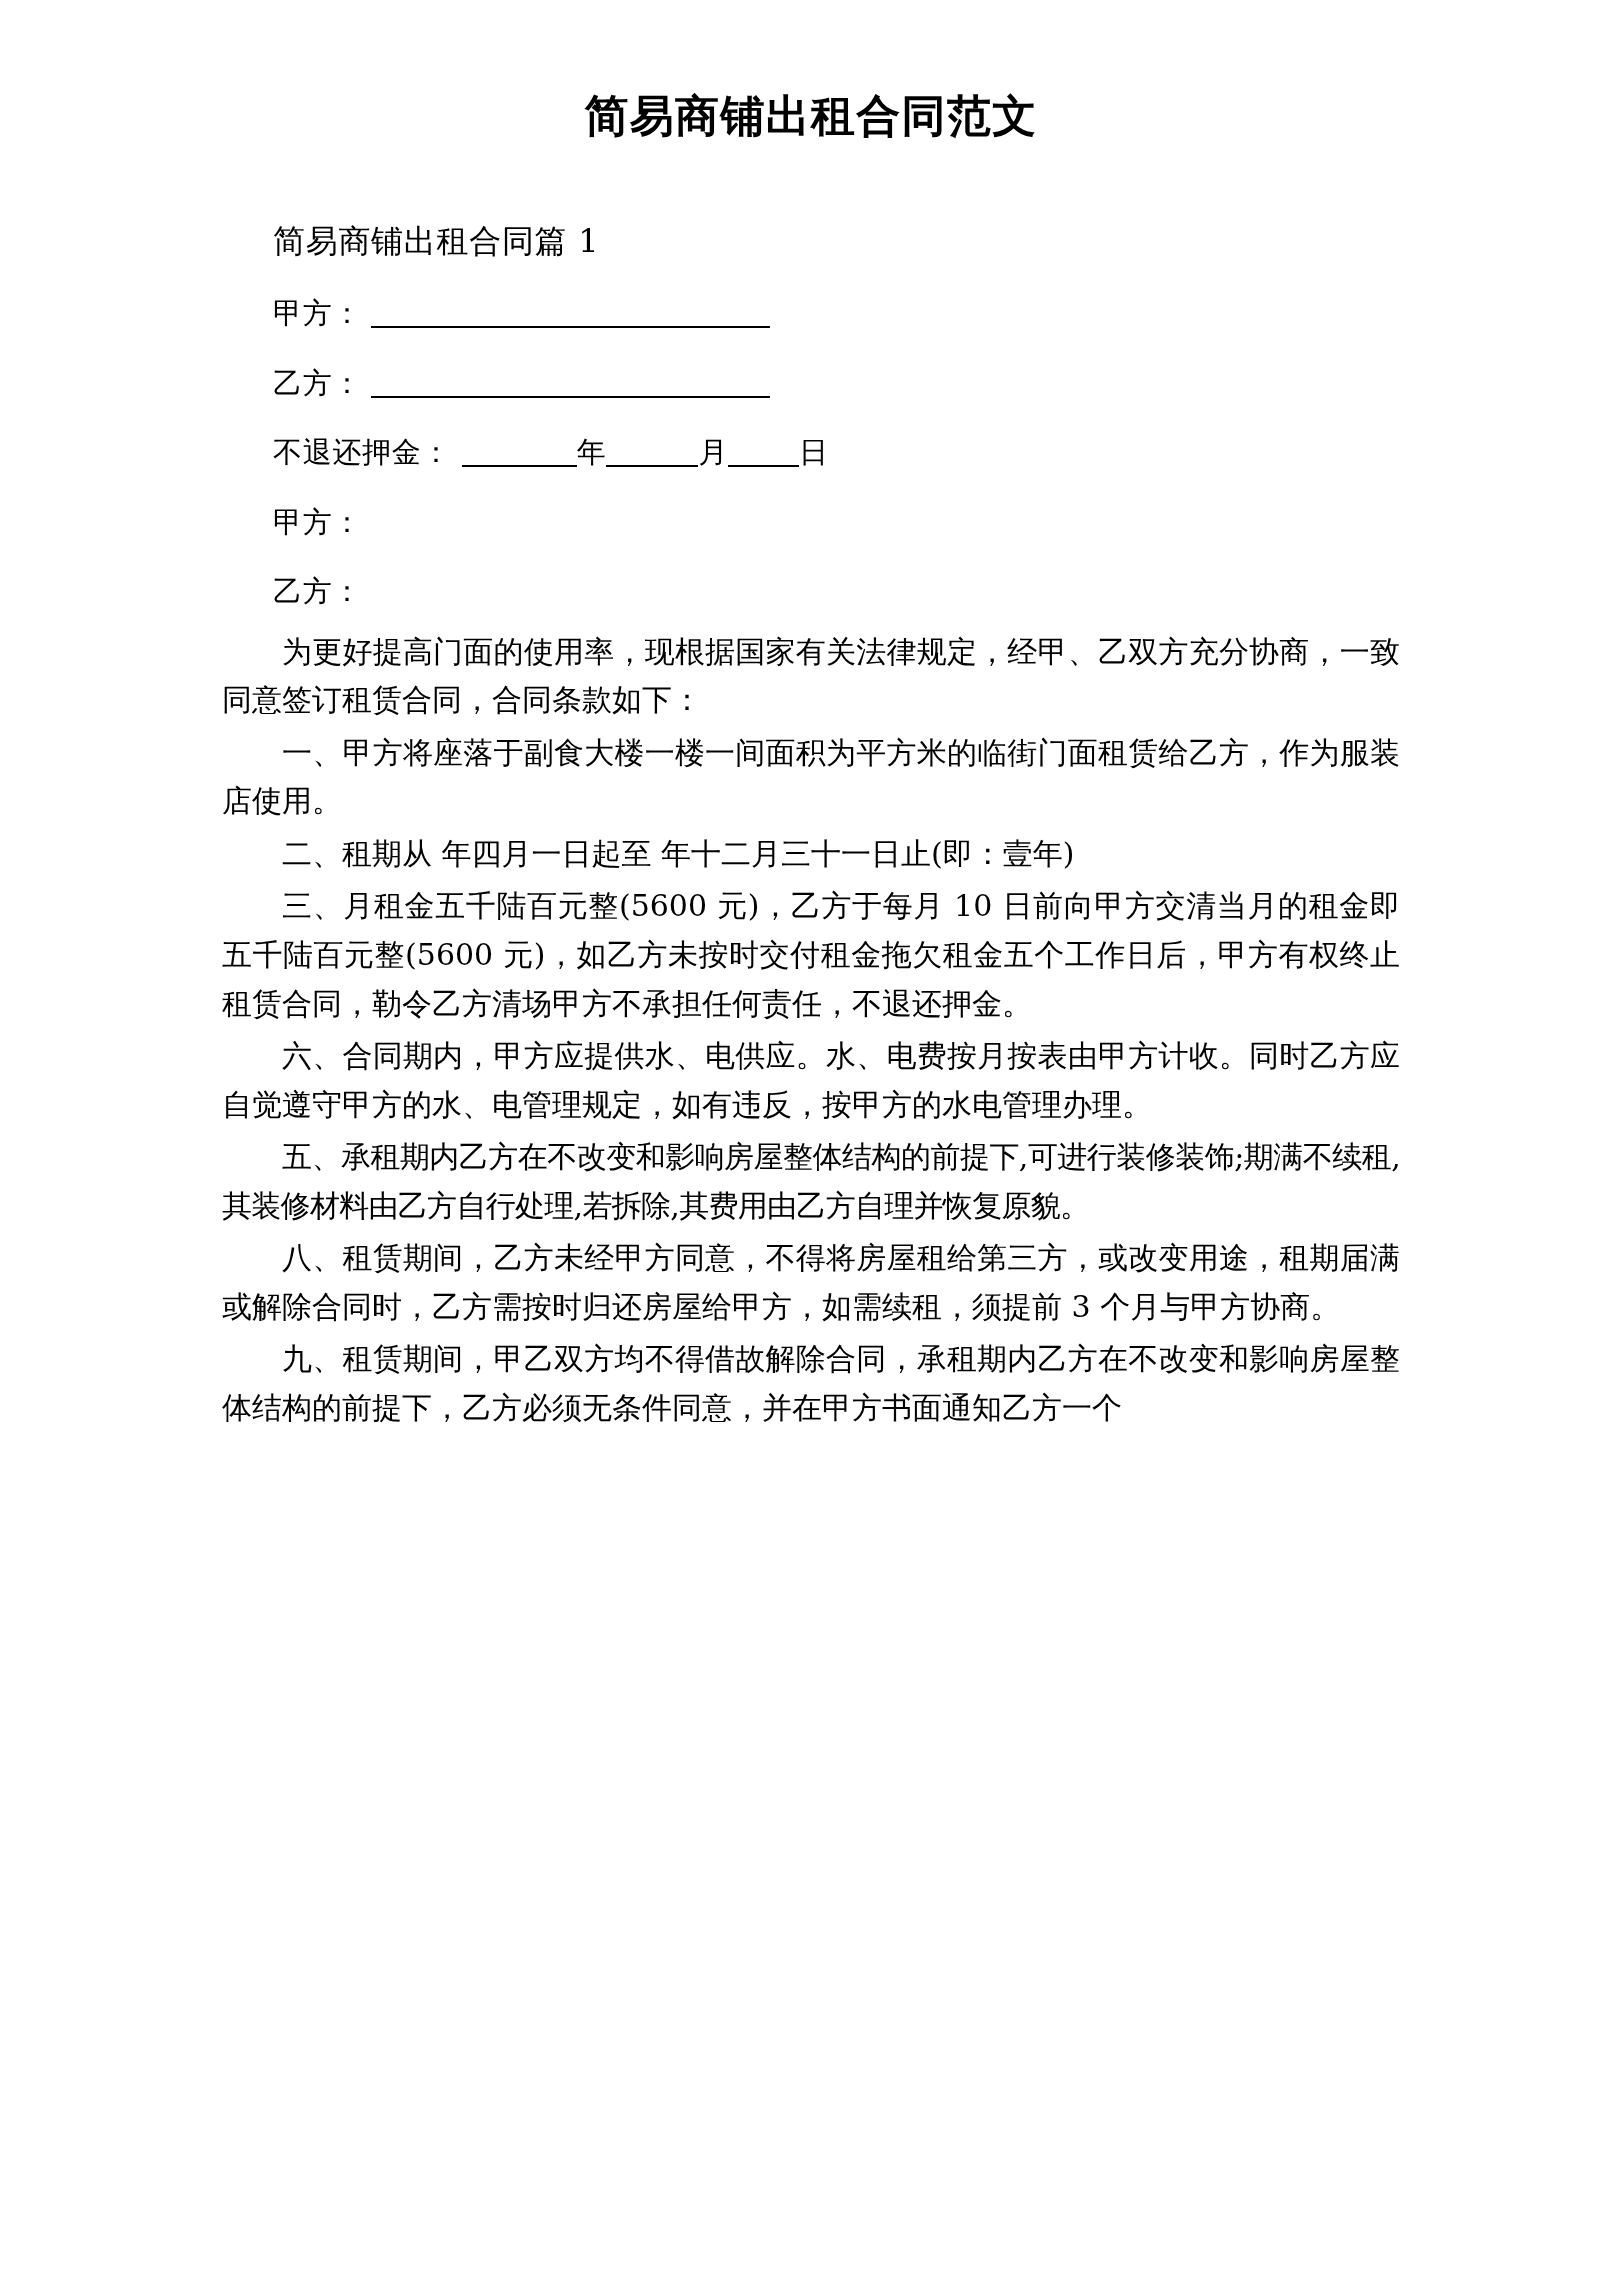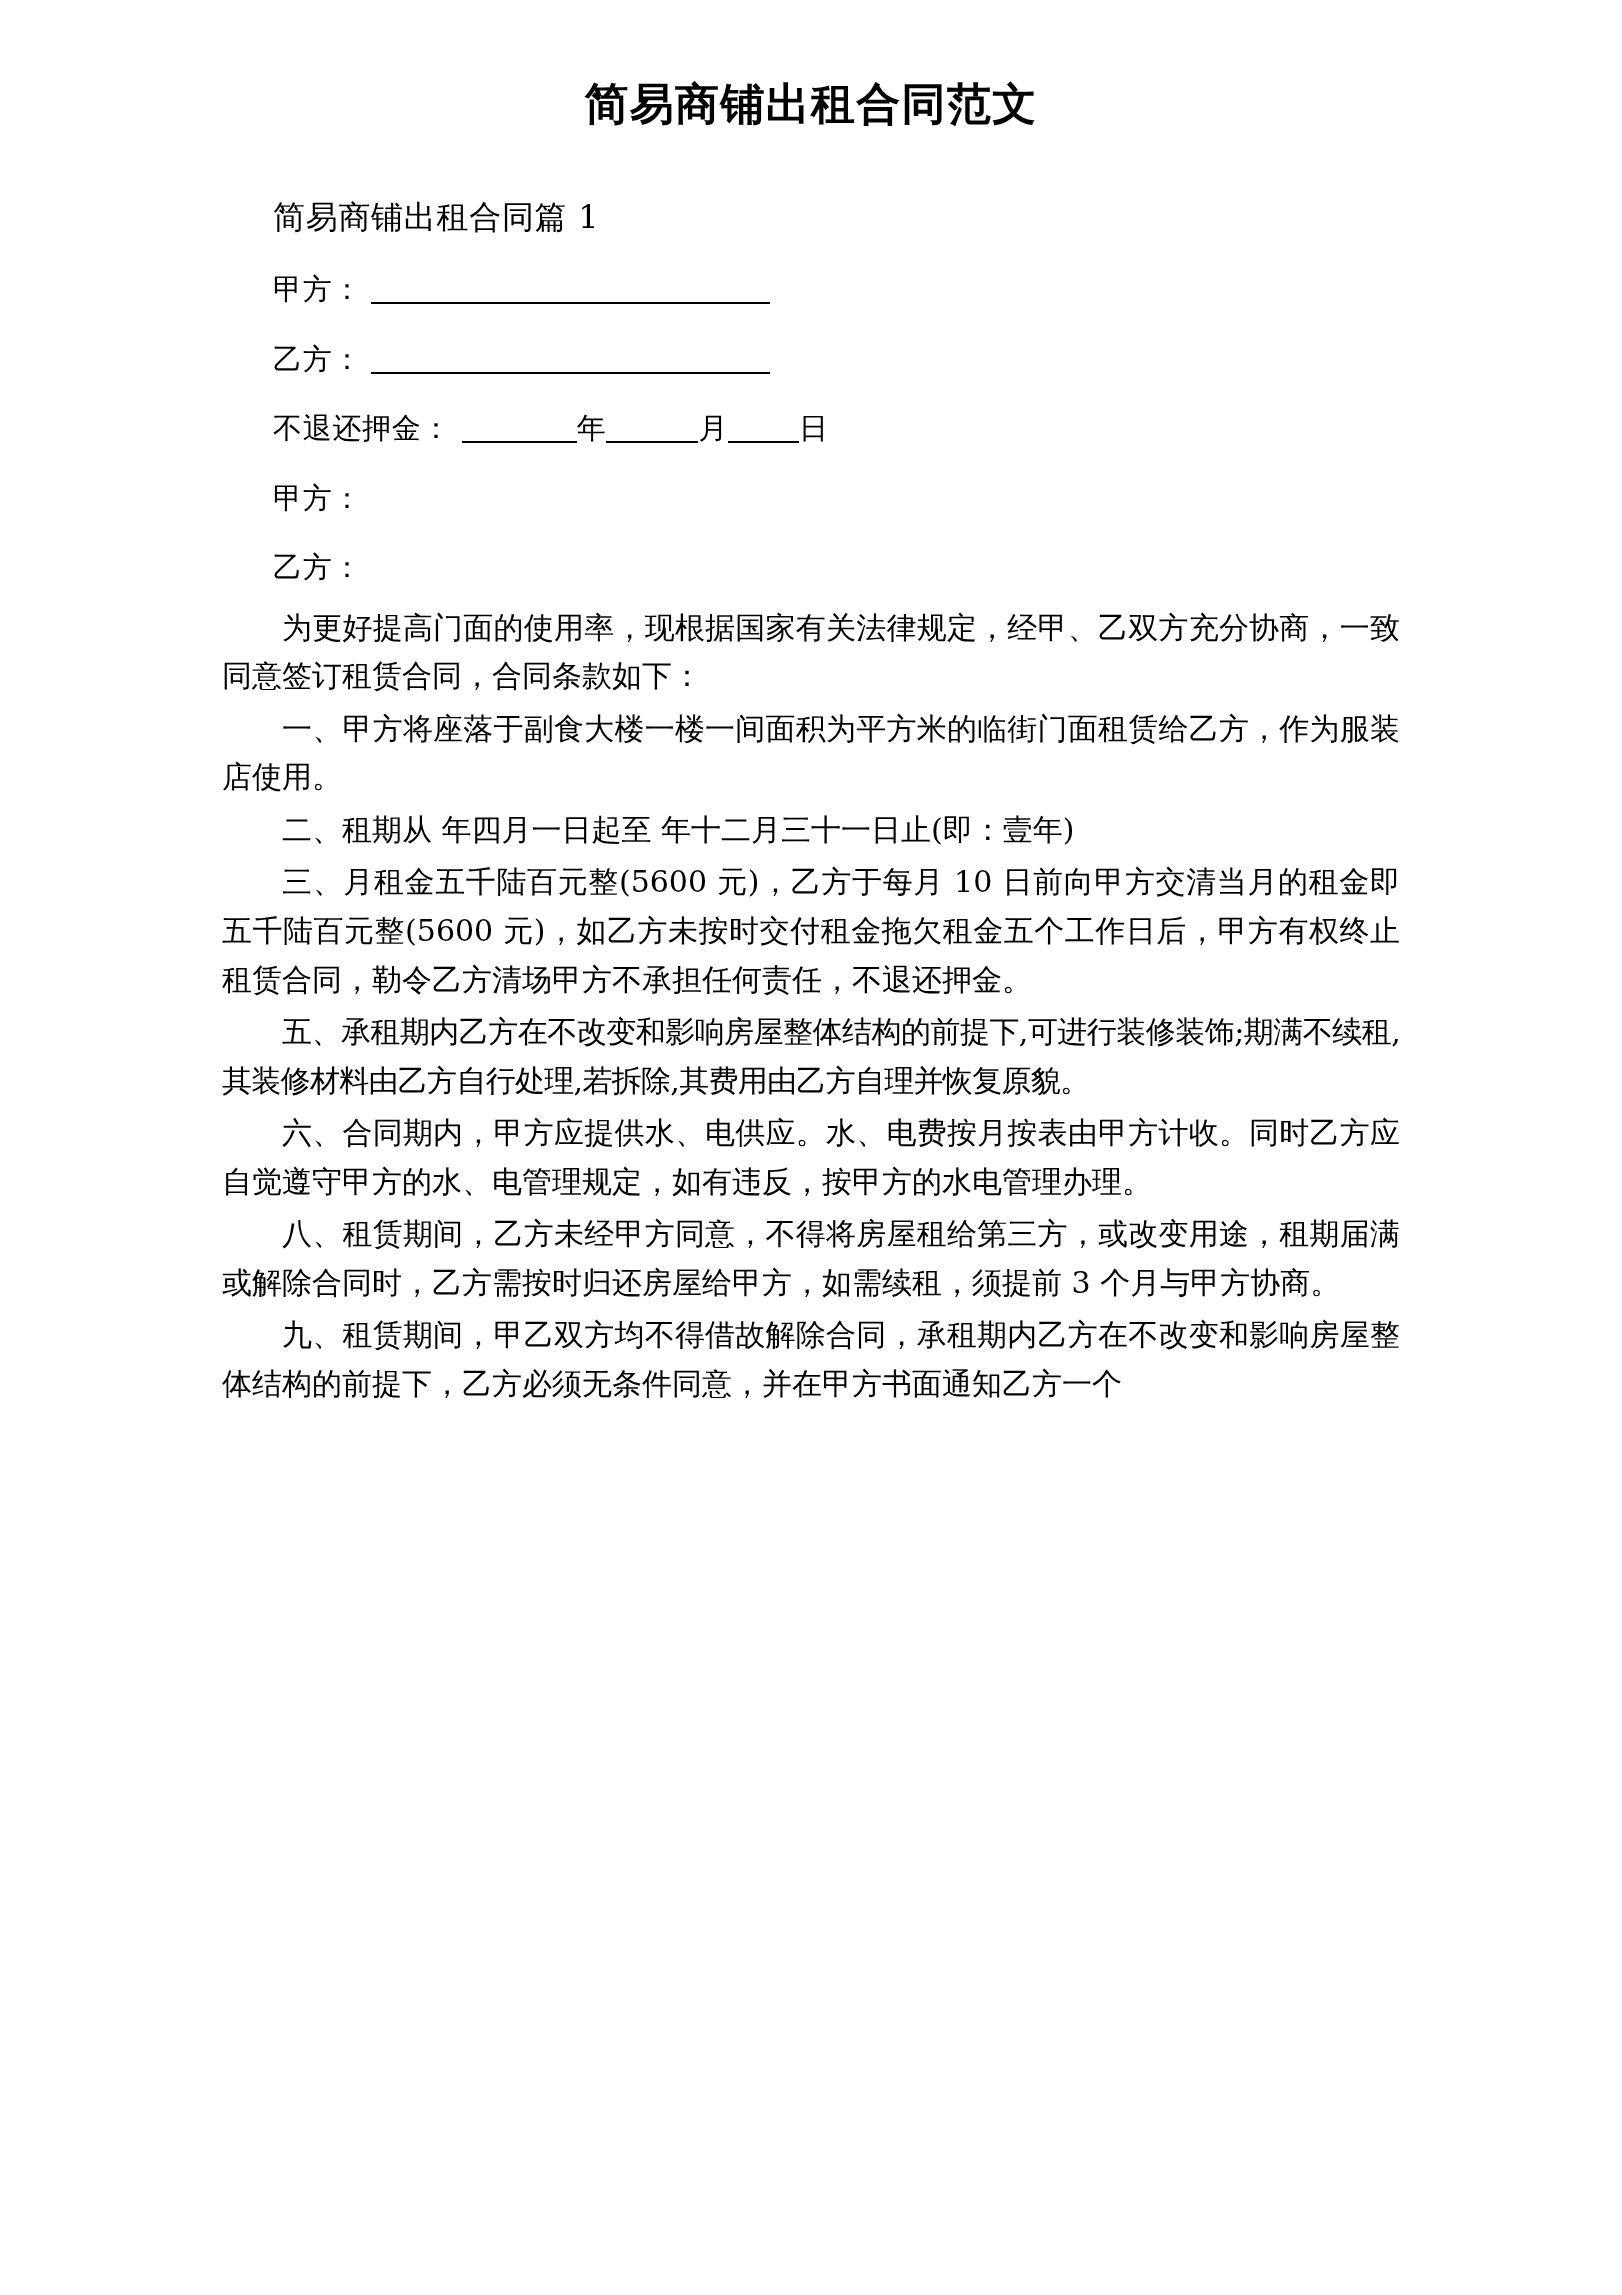--- a/index.html
+++ b/index.html
@@ -19,21 +19,21 @@
   }
   .content {
     position: absolute;
     left: 222px;
     top: 0;
     width: 1178px;
   }
 
   
   .doc-title {
-    margin: 0;
+    margin: 12px;
     padding-top: 79px;
     text-align: center;
     font-size: 44px;
     font-weight: bold;
     letter-spacing: 1.3px;
     line-height: 1.15;
   }
 
   
   .section-heading {
@@ -117,21 +117,21 @@
 
     <div class="field-row-plain">甲方：</div>
 
     <div class="field-row-plain">乙方：</div>
 
     <div class="body-block">
       <p class="para">为更好提高门面的使用率，现根据国家有关法律规定，经甲、乙双方充分协商，一致同意签订租赁合同，合同条款如下：</p>
       <p class="para">一、甲方将座落于副食大楼一楼一间面积为平方米的临街门面租赁给乙方，作为服装店使用。</p>
       <p class="para">二、租期从 年四月一日起至 年十二月三十一日止(即：壹年)</p>
       <p class="para">三、月租金五千陆百元整(5600 元)，乙方于每月 10 日前向甲方交清当月的租金即五千陆百元整(5600 元)，如乙方未按时交付租金拖欠租金五个工作日后，甲方有权终止租赁合同，勒令乙方清场甲方不承担任何责任，不退还押金。</p>
+      <p class="para">六、合同期内，甲方应提供水、电供应。水、电费按月按表由甲方计收。同时乙方应自觉遵守甲方的水、电管理规定，如有违反，按甲方的水电管理办理。</p>
       <p class="para tight">五、承租期内乙方在不改变和影响房屋整体结构的前提下,可进行装修装饰;期满不续租,其装修材料由乙方自行处理,若拆除,其费用由乙方自理并恢复原貌。</p>
-      <p class="para">六、合同期内，甲方应提供水、电供应。水、电费按月按表由甲方计收。同时乙方应自觉遵守甲方的水、电管理规定，如有违反，按甲方的水电管理办理。</p>
       <p class="para">八、租赁期间，乙方未经甲方同意，不得将房屋租给第三方，或改变用途，租期届满或解除合同时，乙方需按时归还房屋给甲方，如需续租，须提前 3 个月与甲方协商。</p>
       <p class="para">九、租赁期间，甲乙双方均不得借故解除合同，承租期内乙方在不改变和影响房屋整体结构的前提下，乙方必须无条件同意，并在甲方书面通知乙方一个</p>
     </div>
 
   </div>
 </div>
 
 
 </body></html>

